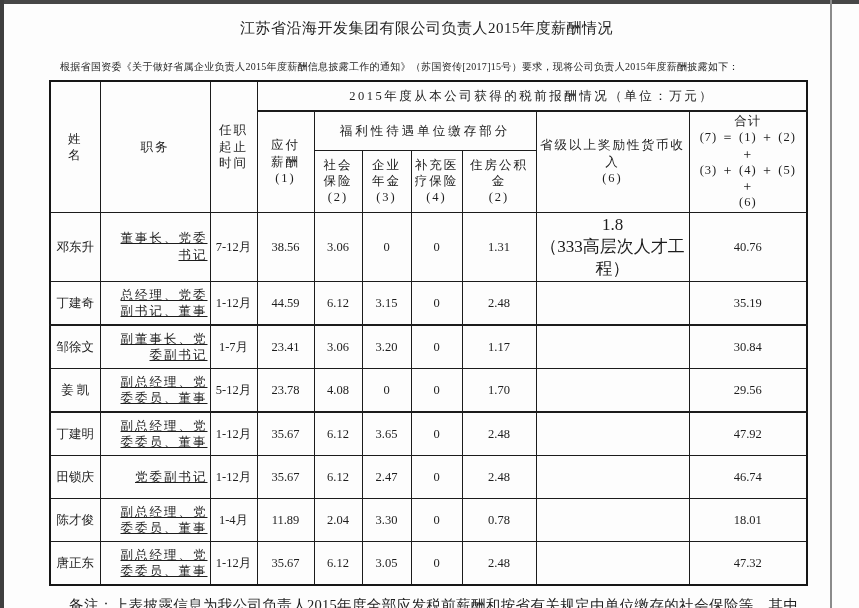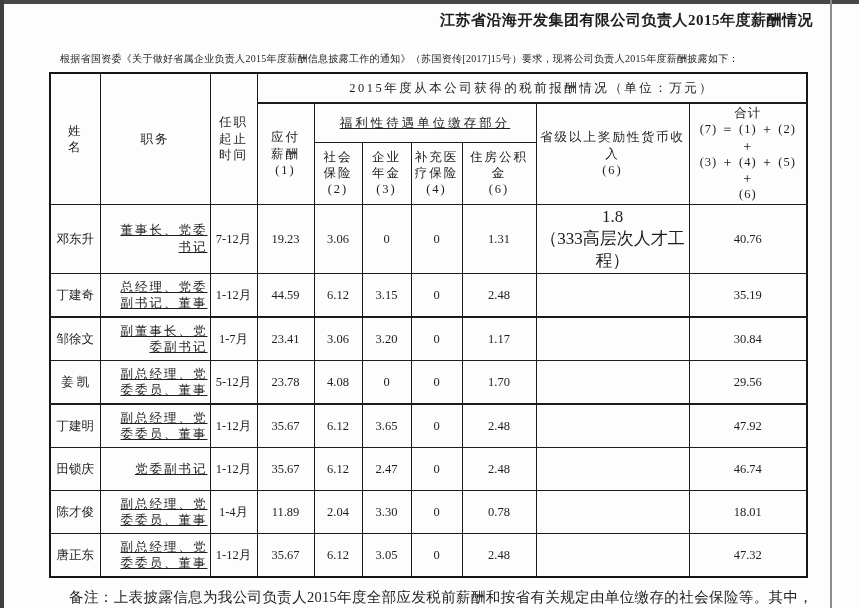--- a/index.html
+++ b/index.html
@@ -9,22 +9,22 @@
     font-family:"Liberation Serif","DejaVu Serif",serif;
     color:#1d1d1d;
   }
   .edge-top  { position:absolute; top:0; left:0; width:859px; height:4px; background:#474747; }
   .edge-left { position:absolute; top:0; left:0; width:4px; height:608px; background:#3f3f3f; }
   .edge-right{ position:absolute; top:0; left:830px; width:2px; height:608px; background:#8b8b8b; }
 
   .content { position:relative; padding:0 46px 0 40px; }
 
   .doc-title {
-    margin:10px 0 0 0; text-align:right;
-    font-size:15px; font-weight:bold; letter-spacing:0.5px; line-height:20px;
+    margin:18px 0 0 0; text-align:center;
+    font-size:15px; font-weight:normal; letter-spacing:0.5px; line-height:20px;
   }
   .intro {
     margin:18px 0 0 0; font-size:10px; line-height:21px;
     text-indent:2em; text-align:justify; letter-spacing:0.3px;
   }
 
   table.salary {
     border-collapse:collapse; table-layout:fixed;
     width:757px; margin:3px 0 0 9px;
     border:2px solid #161616;
@@ -34,21 +34,21 @@
     font-weight:normal; text-align:center; vertical-align:middle;
     white-space:pre-line; font-size:12.5px; line-height:1.3;
     padding:1px 2px; overflow:hidden;
   }
   .salary th { letter-spacing:2px; }
   tr.h1 th { height:26px; }
   tr.h2 th { height:30px; }
   tr.h3 th { height:46px;margin-left:44px; }
   .salary td { height:40px; }
   th.group-title { letter-spacing:2.5px; border-bottom-width:2px; }
-  th.welfare { letter-spacing:3px;text-decoration:underline; }
+  th.welfare { letter-spacing:3px; }
   th.total-h { letter-spacing:1px; }
   td.pos { text-align:right; padding-left:7px; letter-spacing:2px;text-decoration:underline; }
   td.award { font-size:17px; }
   tr.thick-bottom td { border-bottom-width:2px; }
 
   .note {
     margin:9px 0 0 0; font-size:14.5px; line-height:21px;
     text-indent:2em; text-align:justify; letter-spacing:0.2px;
   }
   .note .note-label { font-weight:normal; }
@@ -104,28 +104,28 @@
           <th>社会
 保险
 (2)</th>
           <th>企业
 年金
 (3)</th>
           <th>补充医
 疗保险
 (4)</th>
           <th>住房公积金
-(6)</th>
+(2)</th>
         </tr>
 
         <tr>
           <td>邓东升</td>
           <td class="pos">董事长、党委书记</td>
           <td>7-12月</td>
-          <td>19.23</td>
+          <td>38.56</td>
           <td>3.06</td>
           <td>0</td>
           <td>0</td>
           <td>1.31</td>
           <td class="award">1.8
 （333高层次人才工程）</td>
           <td>40.76</td>
         </tr>
         <tr class="thick-bottom">
           <td>丁建奇</td>

